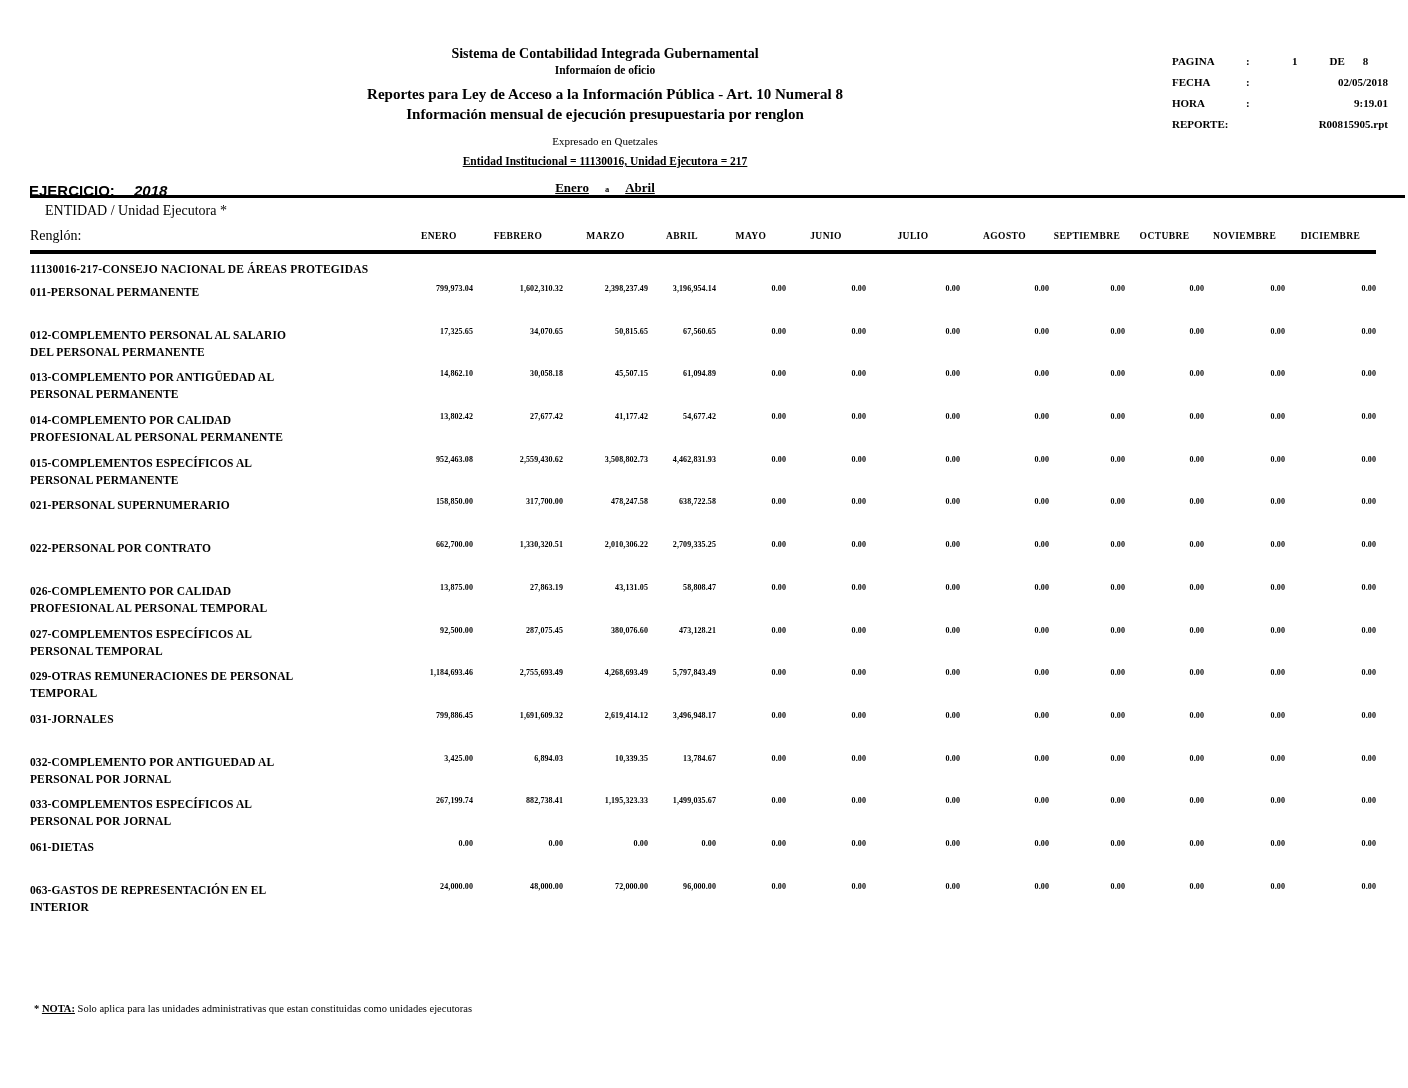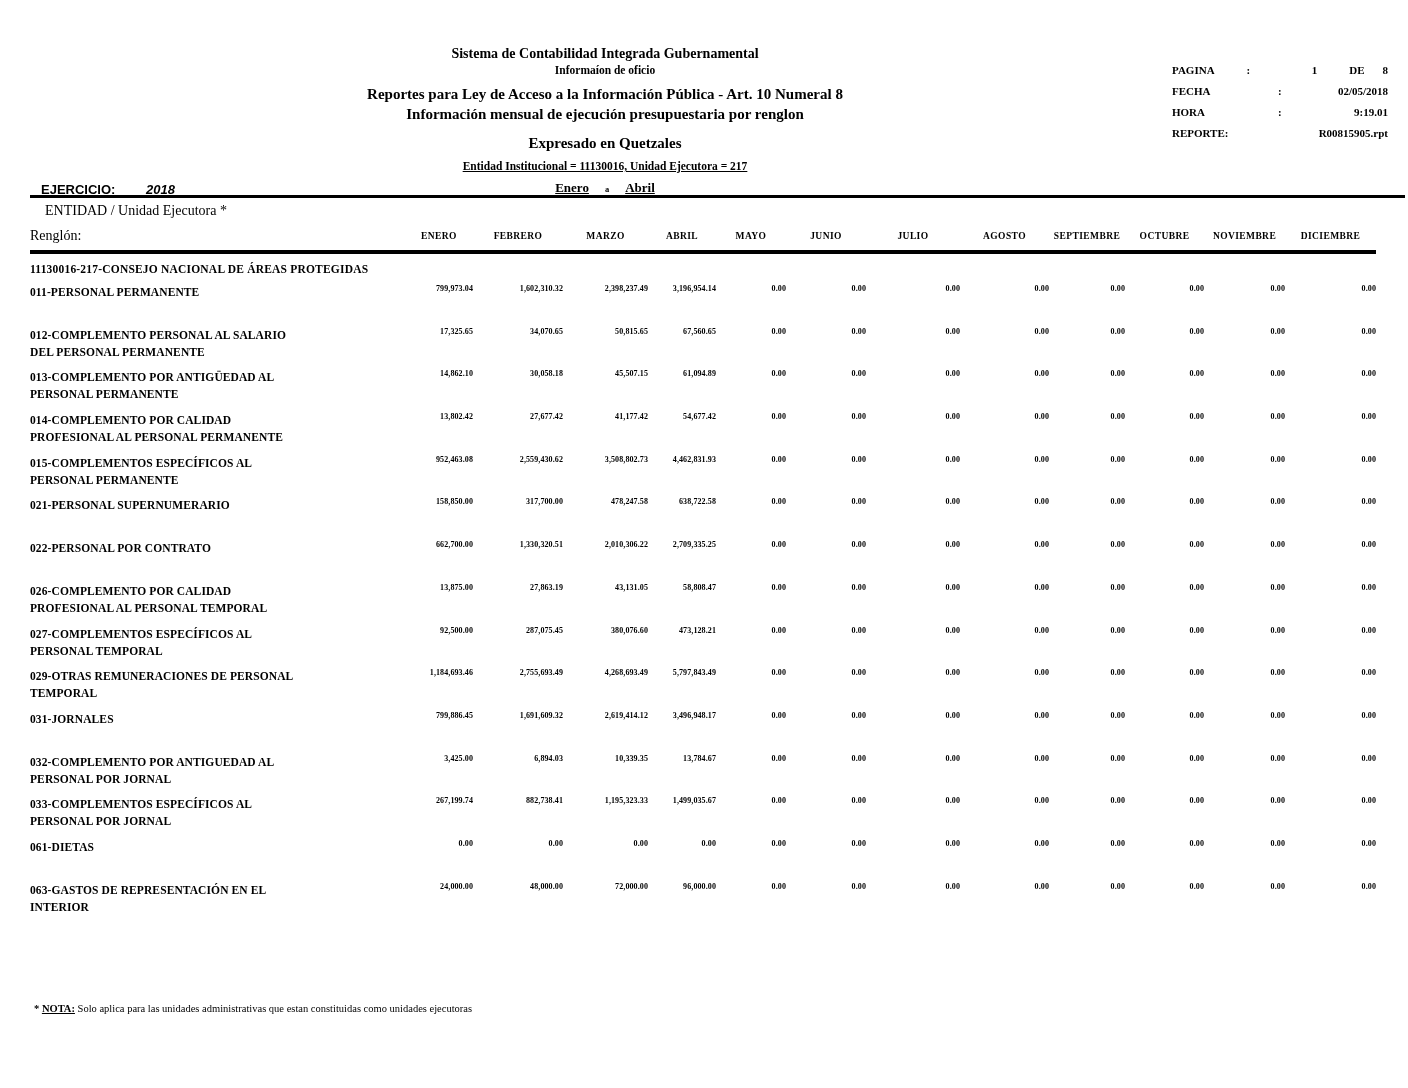--- a/index.html
+++ b/index.html
@@ -12,37 +12,37 @@
     overflow:hidden;
   }
   .page { position:absolute; inset:0; background:#fff; }
 
   
   .head-center { position:absolute; left:160px; top:46px; width:890px; text-align:center; }
   .title      { font-size:14px;   font-weight:bold; }
   .sub1       { font-size:11.5px; font-weight:bold; margin-top:2px; }
   .sub2       { font-size:15px;   font-weight:bold; margin-top:10px; }
   .sub3       { font-size:15px;   font-weight:bold; margin-top:3px; }
-  .expresado  { font-size:15px;   font-weight:bold; margin-top:12px; }
+  .expresado  { font-size:11px;   font-weight:normal; margin-top:12px; }
   .entfilter  { font-size:11.5px; font-weight:bold; margin-top:8px;text-decoration:underline; }
 
   
   .head-right { position:absolute; left:1172px; top:55px; width:216px; font-size:11px; font-weight:bold; }
-  .meta-row   { display:flex; height:21px; align-items:flex-end;gap:32px; }
+  .meta-row   { display:flex; height:21px; align-items:flex-start; }
   .meta-label { width:74px; }
   .meta-label.wide { width:86px; }
   .meta-colon { width:24px; text-align:left; }
   .meta-value { flex:1; text-align:right; }
   .pagina-val { flex:1; display:flex; align-items:center; }
   .pagina-num   { margin-left:22px; }
   .pagina-de    { margin-left:32px; }
   .pagina-total { margin-left:18px; }
 
   
-  .ejercicio-row { position:absolute; top:182px; left:41px; font-family:"Liberation Sans", sans-serif; font-weight:bold; font-size:13px; width:400px; }
+  .ejercicio-row { position:absolute; top:182px; left:29px; font-family:"Liberation Sans", sans-serif; font-weight:bold; font-size:15px; width:400px; }
   .ejercicio-value { position:absolute; left:105px; top:0;font-style:italic; }
   .period { position:absolute; top:180px; left:515px; width:180px; display:flex; justify-content:center; align-items:baseline; gap:16px; font-weight:bold; font-size:13px; }
   .period .mon { text-decoration:underline; }
   .period .sep { font-size:8.5px; }
 
   .rule-1 { position:absolute; top:195px; left:30px; width:1375px; height:3px; background:#000; }
 
   .entidad-line { position:absolute; top:203px; left:45px; font-size:14px; }
 
   

